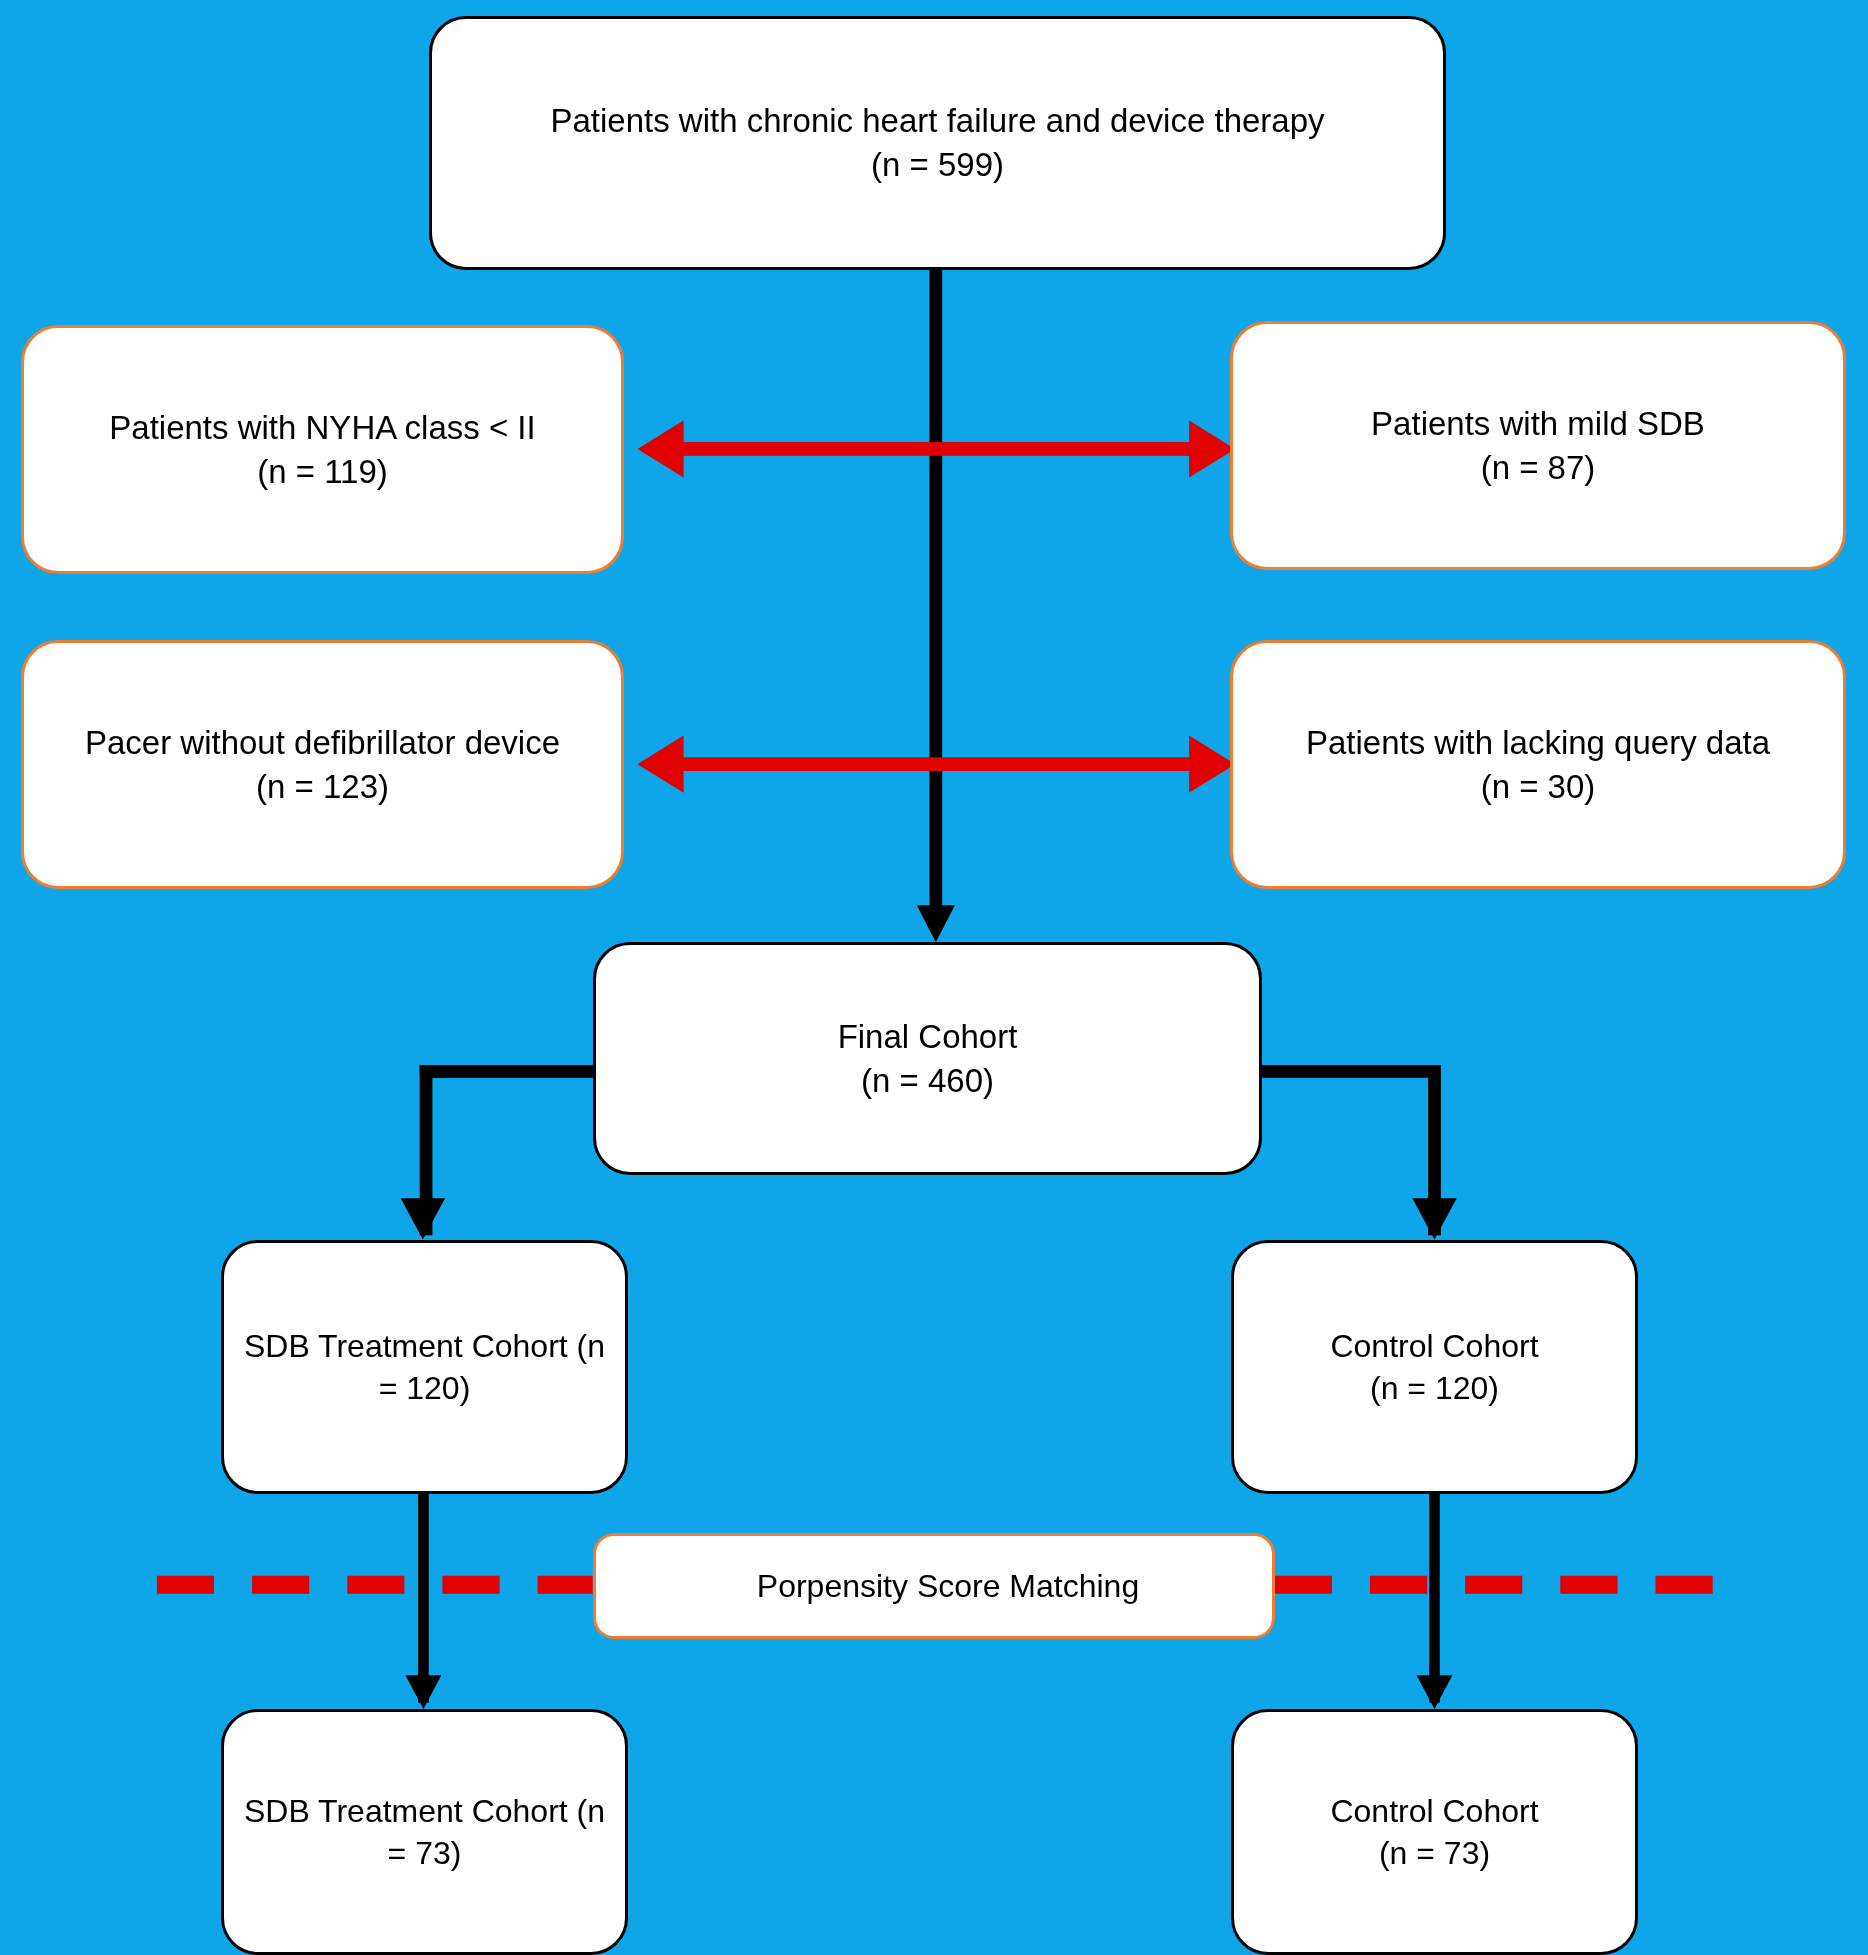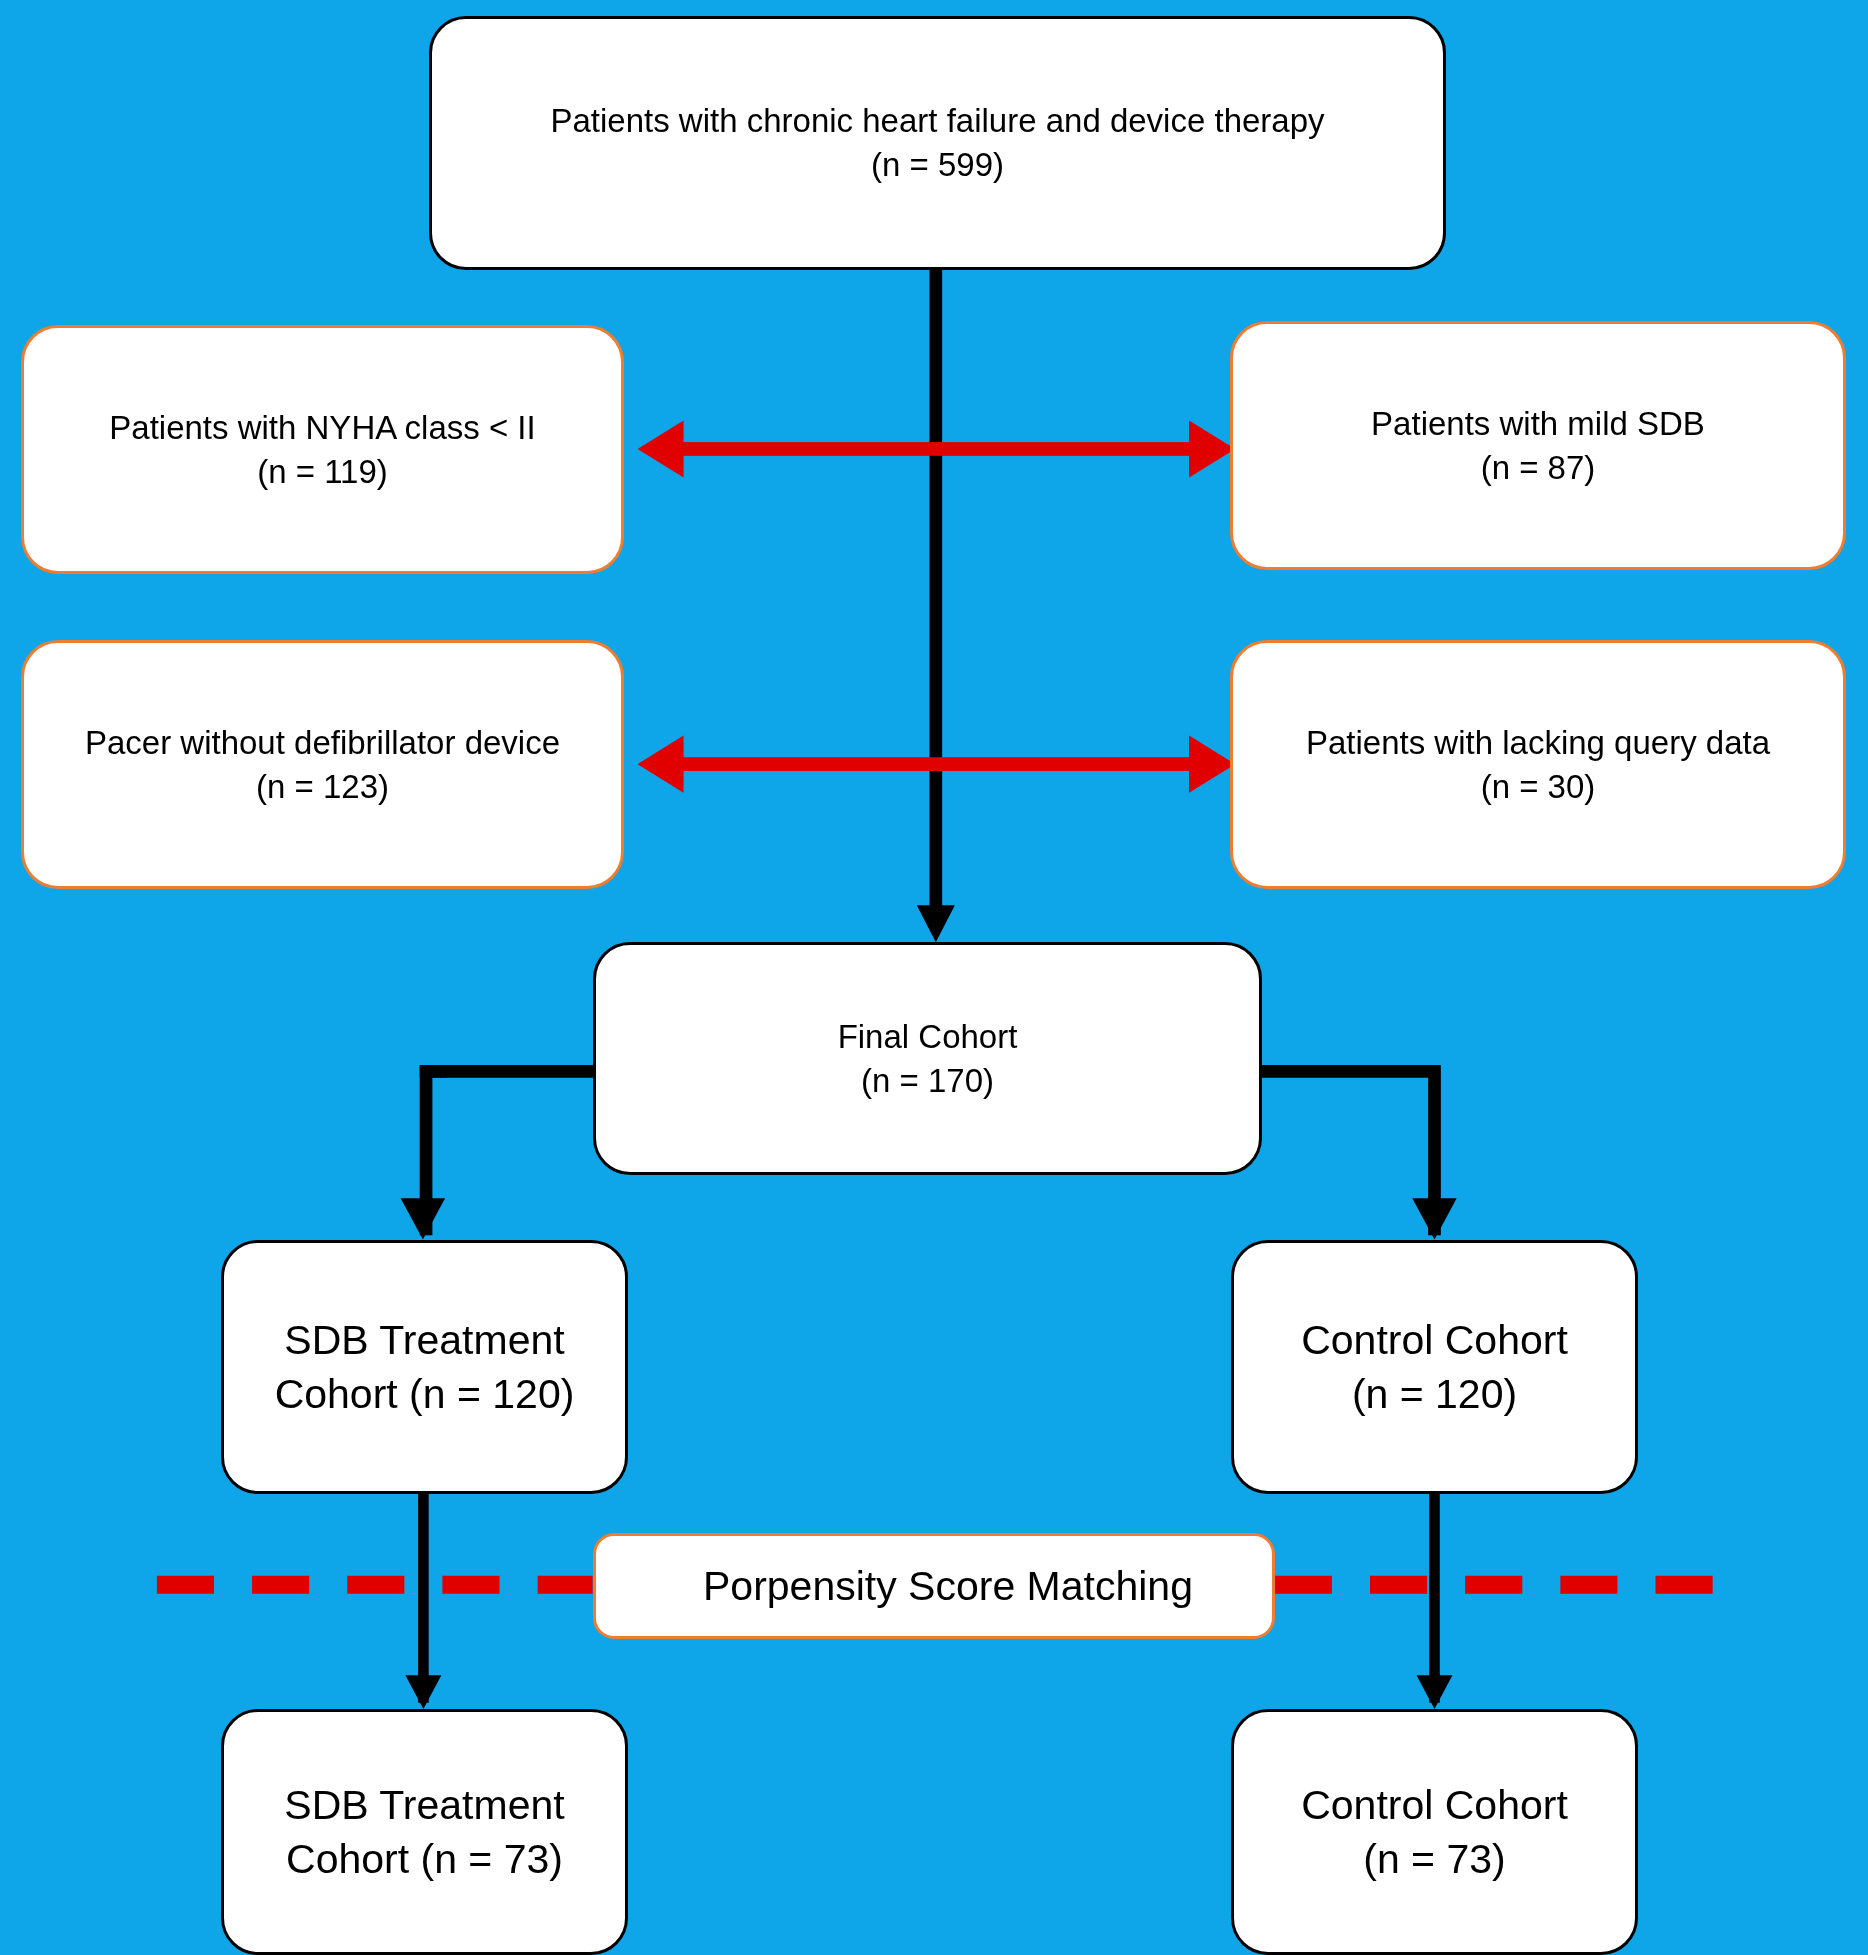--- a/index.html
+++ b/index.html
@@ -47,21 +47,21 @@
   .node-text {
     font-family: "Liberation Sans", sans-serif;
     font-size: 33px;
     line-height: 1.32;
     color: #000000;
     font-weight: 400;
     padding: 0 13.8px;
     white-space: pre-line;
   }
   .node-text-sm {
-    font-size: 41px;
+    font-size: 32px;
   }
 </style>
 </head>
 <body>
 
 <div id="flow-root">
 
   <svg class="flow-canvas" viewBox="0 0 3533 3697">
 
     <g>
@@ -135,21 +135,21 @@
 (n = 123)</span>
   </div>
 
   <div class="node-box node-orange" style="left:1230px; top:640px; width:616px; height:249px;">
     <span class="node-text">Patients with lacking query data
 (n = 30)</span>
   </div>
 
   <div class="node-box node-black" style="left:593px; top:942px; width:669px; height:233px;">
     <span class="node-text">Final Cohort
-(n = 170)</span>
+(n = 460)</span>
   </div>
 
   <div class="node-box node-black" style="left:221px; top:1240px; width:407px; height:254px;">
     <span class="node-text node-text-sm">SDB Treatment Cohort (n = 120)</span>
   </div>
 
   <div class="node-box node-black" style="left:1231px; top:1240px; width:407px; height:254px;">
     <span class="node-text node-text-sm">Control Cohort
 (n = 120)</span>
   </div>

